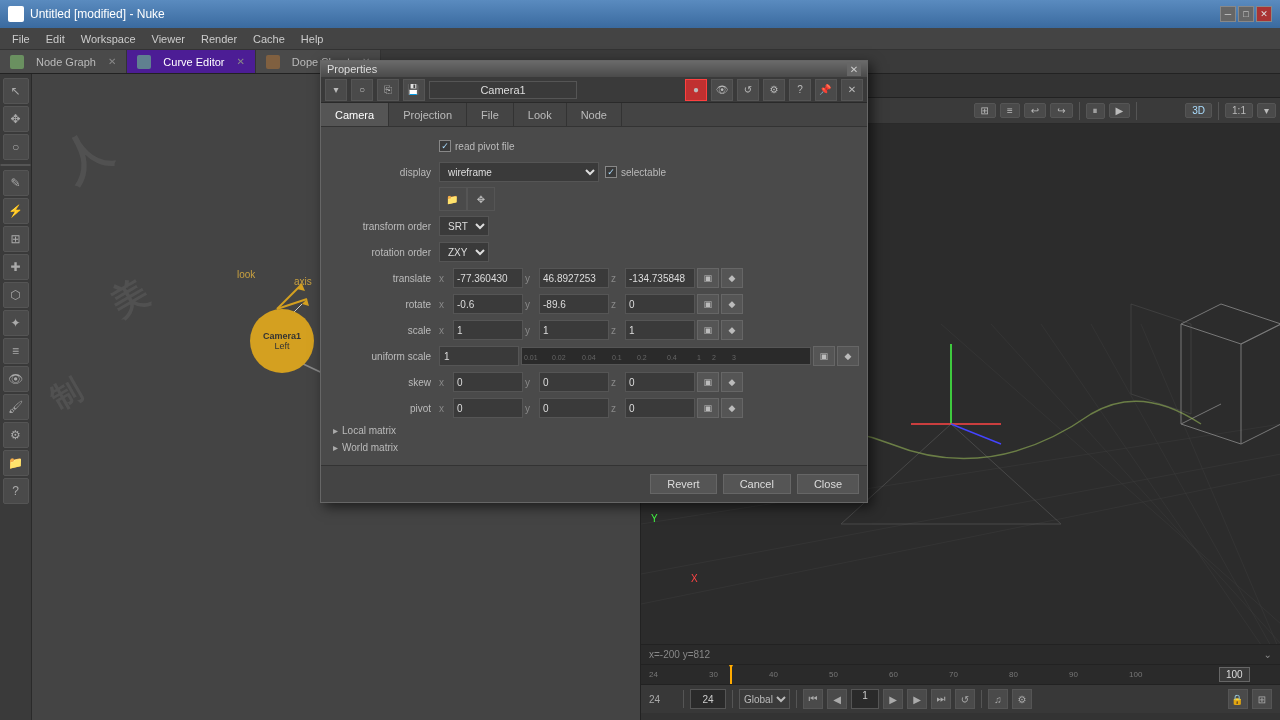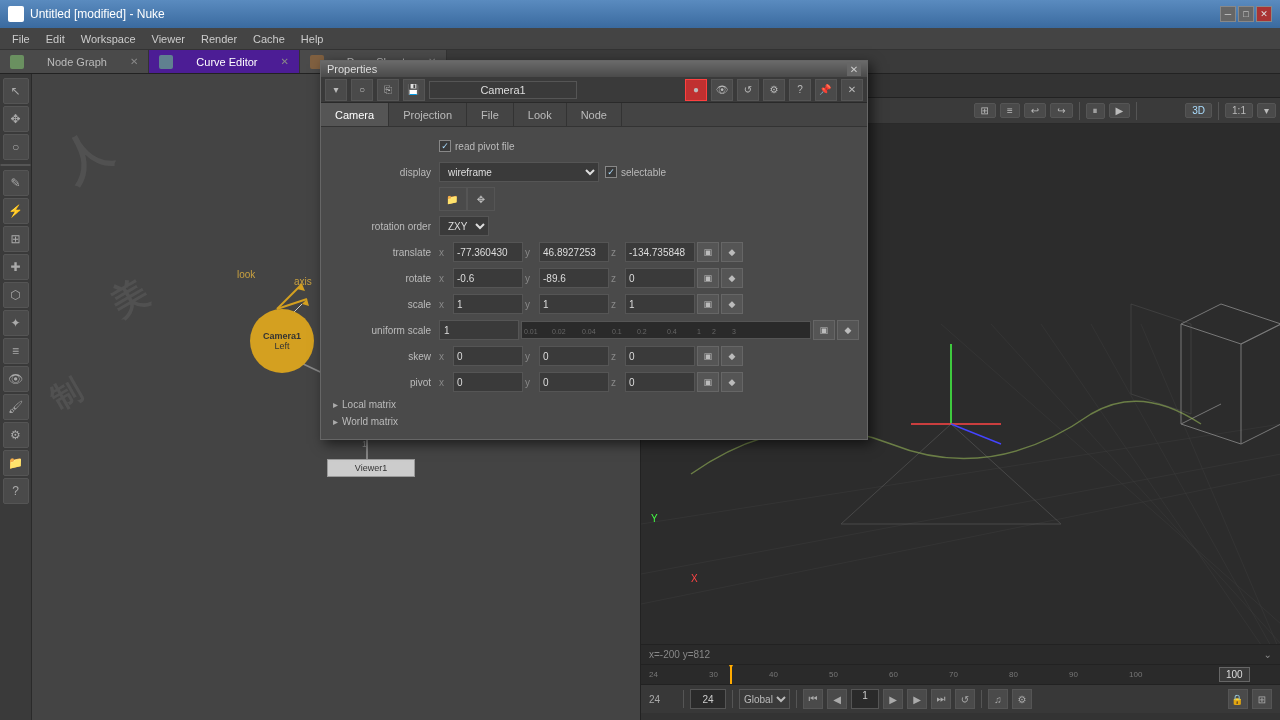--- a/index.html
+++ b/index.html
@@ -77,21 +77,21 @@
     }
     .tab {
       display: flex;
       align-items: center;
       padding: 0 10px;
       background: #4a4a4a;
       border-right: 1px solid #333;
       font-size: 11px;
       color: #bbb;
       cursor: pointer;
-      gap: 23px;
+      gap: 12px;
     }
     .tab.active {
       background: #4c1d95;
       color: #fff;
     }
     .tab .close-x {
       font-size: 10px;
       color: #888;
     }
     .tab-icon {
@@ -826,20 +826,31 @@
         <span>selectable</span>
       </div>
     </div>
 
     <div class="prop-row">
       <div class="prop-label"></div>
       <div class="pt-btn" style="width:28px;height:24px;">📁</div>
       <div class="pt-btn" style="width:28px;height:24px;">✥</div>
     </div>
 
+    <div class="prop-row">
+      <div class="prop-label">transform order</div>
+      <select class="srt-select">
+        <option>SRT</option>
+        <option>STR</option>
+        <option>RST</option>
+        <option>RTS</option>
+        <option>TSR</option>
+        <option>TRS</option>
+      </select>
+    </div>
 
     <div class="prop-row">
       <div class="prop-label">rotation order</div>
       <select class="srt-select">
         <option>ZXY</option>
         <option>XYZ</option>
         <option>YZX</option>
         <option>ZYX</option>
       </select>
     </div>
@@ -942,13 +953,18 @@
       <span class="expand-label">Local matrix</span>
     </div>
 
     <div class="expand-row">
       <span class="expand-arrow">▸</span>
       <span class="expand-label">World matrix</span>
     </div>
 
   </div>
 
+  <div id="props-footer">
+    <button class="dialog-btn">Revert</button>
+    <button class="dialog-btn">Cancel</button>
+    <button class="dialog-btn">Close</button>
+  </div>
 </div>
 
 </body></html>

